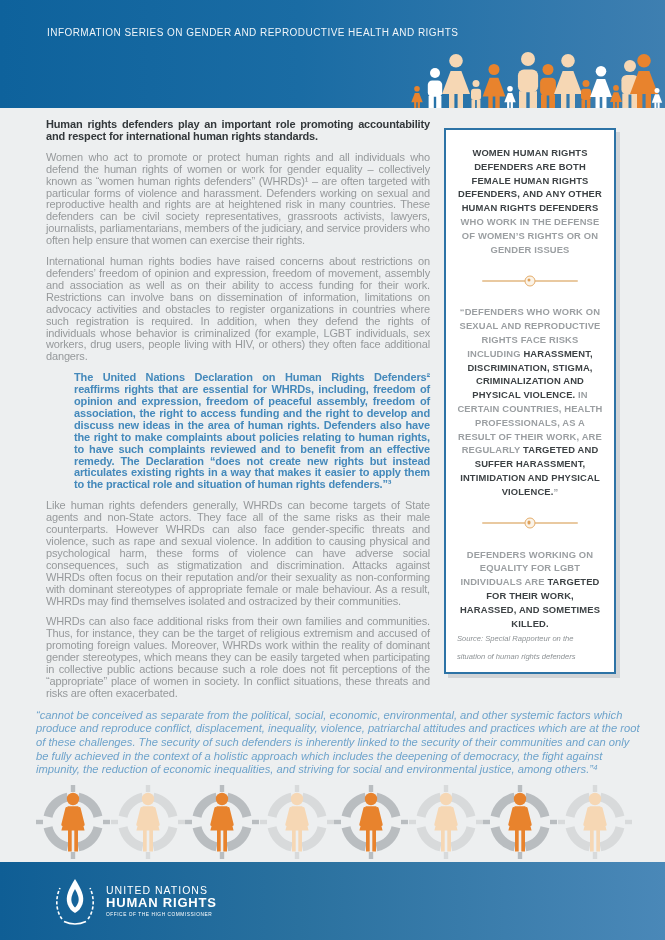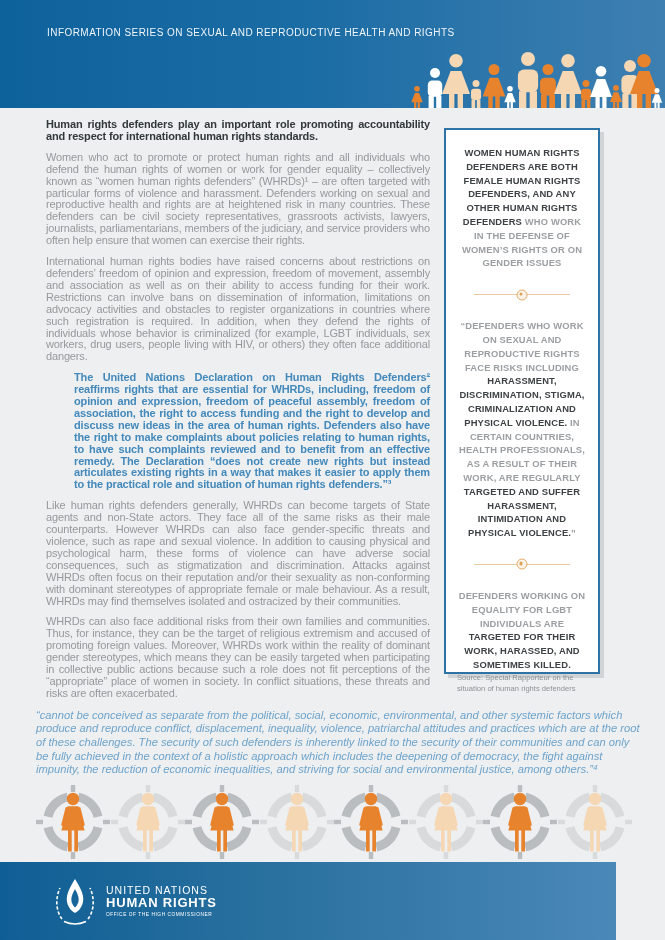--- a/index.html
+++ b/index.html
@@ -19,57 +19,57 @@
   
   .flow{position:absolute;top:119px;left:0;width:665px;}
   .main-col{margin:0 235px 0 46px;}
   .main-col p{margin:0 0 9px;font-size:11px;line-height:11.9px;color:#96999b;
     text-align:justify;letter-spacing:-0.15px;}
   .main-col p.intro{font-weight:700;color:#33383b;}
   .main-col p.highlight{color:#4489bb;font-weight:700;margin-left:28px;}
   .quote{margin:4px 25px 12px 36px;font-size:11.2px;line-height:13.6px;font-style:italic;color:#6ea3cb;}
 
   
-  .sidebar{position:absolute;left:444px;top:128px;width:156px;height:546px;box-sizing:border-box;
+  .sidebar{position:absolute;left:444px;top:128px;width:172px;height:546px;box-sizing:border-box;
     background:#ffffff;border:2px solid #2d73a6;box-shadow:4px 4px 0 rgba(175,180,184,0.45);
     padding:16px 11px 10px;display:flex;flex-direction:column;}
   .sb-block{font-size:9.4px;line-height:13.8px;text-align:center;letter-spacing:0.15px;font-weight:700;}
   .seg-dark{color:#3d4245;}
   .seg-light{color:#9b9fa2;font-weight:600;}
   .sb-divider{width:96px;height:13px;position:relative;margin:18px auto;flex:none;}
   .sb-divider::before{content:"";position:absolute;left:0;right:0;top:5.6px;height:1.6px;
     background:#e9c9a0;border-radius:2px;}
   .sb-ring{position:absolute;left:50%;top:50%;transform:translate(-50%,-50%);width:11px;height:11px;
     border:1.8px solid #e5ad6b;border-radius:50%;background:#faf3e8;box-sizing:border-box;}
   .sb-ring::after{content:"";position:absolute;left:1.9px;top:1.9px;width:3.6px;height:3.6px;
     background:#dfa05a;border-radius:50%;}
-  .sb-source{margin-top:auto;font-size:7.6px;color:#8d9295;text-align:left;
-    line-height:11px;font-weight:400;}
+  .sb-source{margin-top:auto;font-size:7.6px;font-style:italic;color:#8d9295;text-align:left;
+    line-height:18px;font-weight:400;}
 
   
   .figures-row{position:absolute;left:0;top:782px;width:665px;height:80px;box-sizing:border-box;
     padding:0 33px 0 36px;display:flex;justify-content:space-between;align-items:center;}
 
   
-  .footer{position:absolute;left:0;top:862px;width:616px;height:78px;
+  .footer{position:absolute;left:0;top:862px;width:665px;height:78px;
     background:linear-gradient(90deg,#0f5e95 0%,#2a719f 45%,#4a88b8 100%);}
   .logo{position:absolute;left:52px;top:13px;display:flex;align-items:center;}
   .logo-emblem{flex:none;}
   .logo-text{margin-left:8px;color:#ffffff;}
   .lt1{font-size:10.5px;letter-spacing:1px;line-height:12px;}
   .lt2{font-size:13px;font-weight:700;letter-spacing:0.8px;line-height:14px;}
   .lt3{font-size:4.8px;letter-spacing:0.55px;line-height:7px;margin-top:1px;}
 </style>
 </head>
 <body>
 
 <div class="page">
 
   <header class="header">
-    <div class="series-label">INFORMATION SERIES ON SEXUAL AND REPRODUCTIVE HEALTH AND RIGHTS</div>
+    <div class="series-label">INFORMATION SERIES ON GENDER AND REPRODUCTIVE HEALTH AND RIGHTS</div>
     <svg id="header-people" class="header-people" width="268" height="62" viewBox="0 0 268 62">
         <g transform="translate(20,62)">
           <circle cx="0" cy="-19.3" r="2.8" fill="#e8832d"></circle>
           <path d="M -2.2 -15.1 L 2.2 -15.1 L 5.7 -5.7 L -5.7 -5.7 Z" fill="#e8832d"></path>
           <rect x="-2.9" y="-6.2" width="2.2" height="6.2" fill="#e8832d"></rect>
           <rect x="0.7" y="-6.2" width="2.2" height="6.2" fill="#e8832d"></rect>
         </g>
         <g transform="translate(38,62)">
           <circle cx="0" cy="-35.0" r="5.0" fill="#ffffff"></circle>
           <rect x="-7.2" y="-27.5" width="14.4" height="16.3" rx="4.3" fill="#ffffff"></rect>

